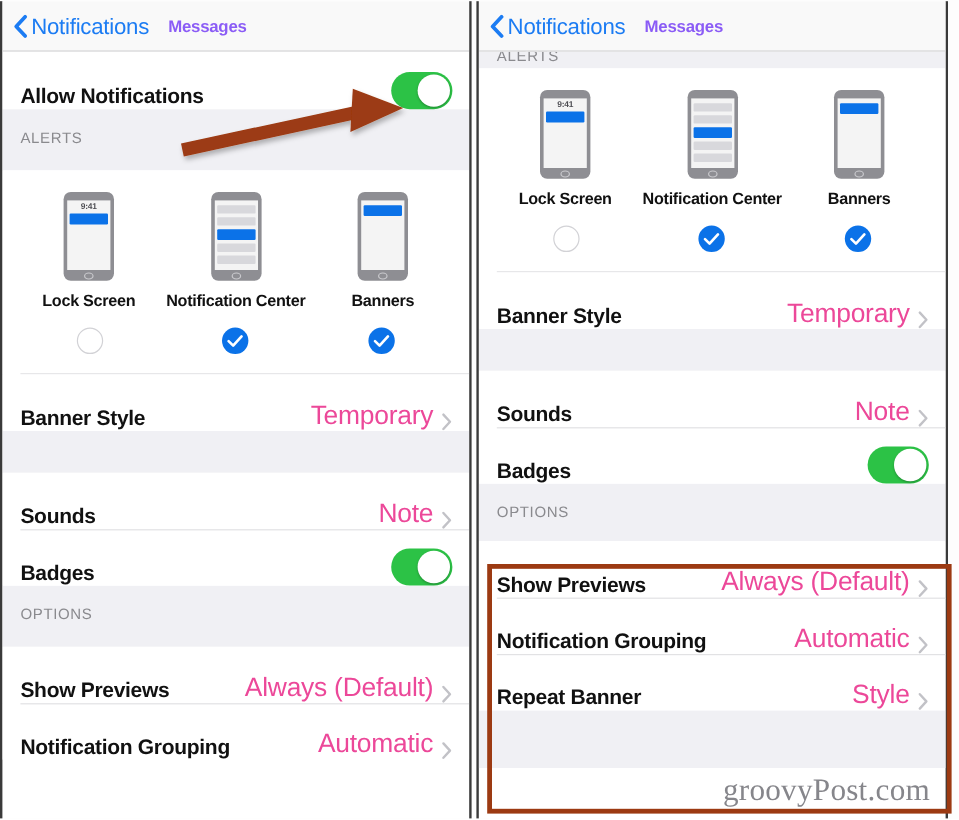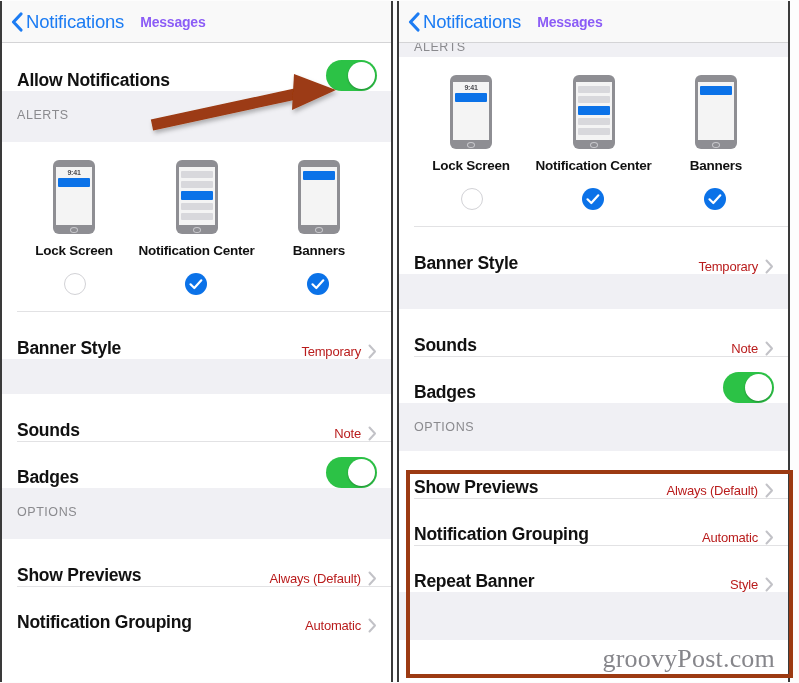--- a/index.html
+++ b/index.html
@@ -104,22 +104,22 @@
   }
   .row-label {
     font-size: 17.5px;
     font-weight: bold;
     color: #111111;
     letter-spacing: -0.25px;
     flex: 1;
     white-space: nowrap;
   }
   .row-value {
-    font-size: 13px;
-    color: #b91c1c;
+    font-size: 22px;
+    color: #ec4899;
     letter-spacing: -0.2px;
     margin-right: 7px;
     white-space: nowrap;
   }
   .disclosure {
     width: 9px;
     height: 15px;
     flex: none;
     display: block;
   }

